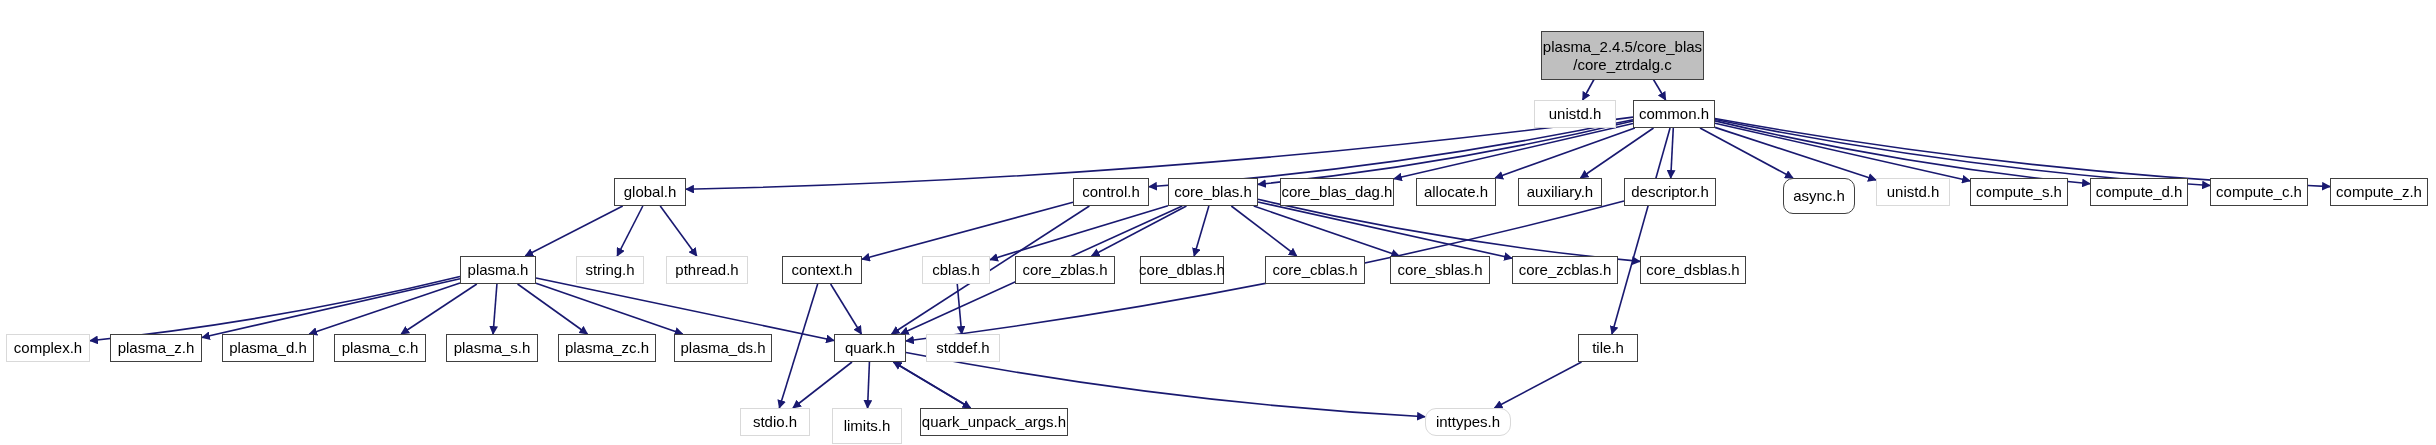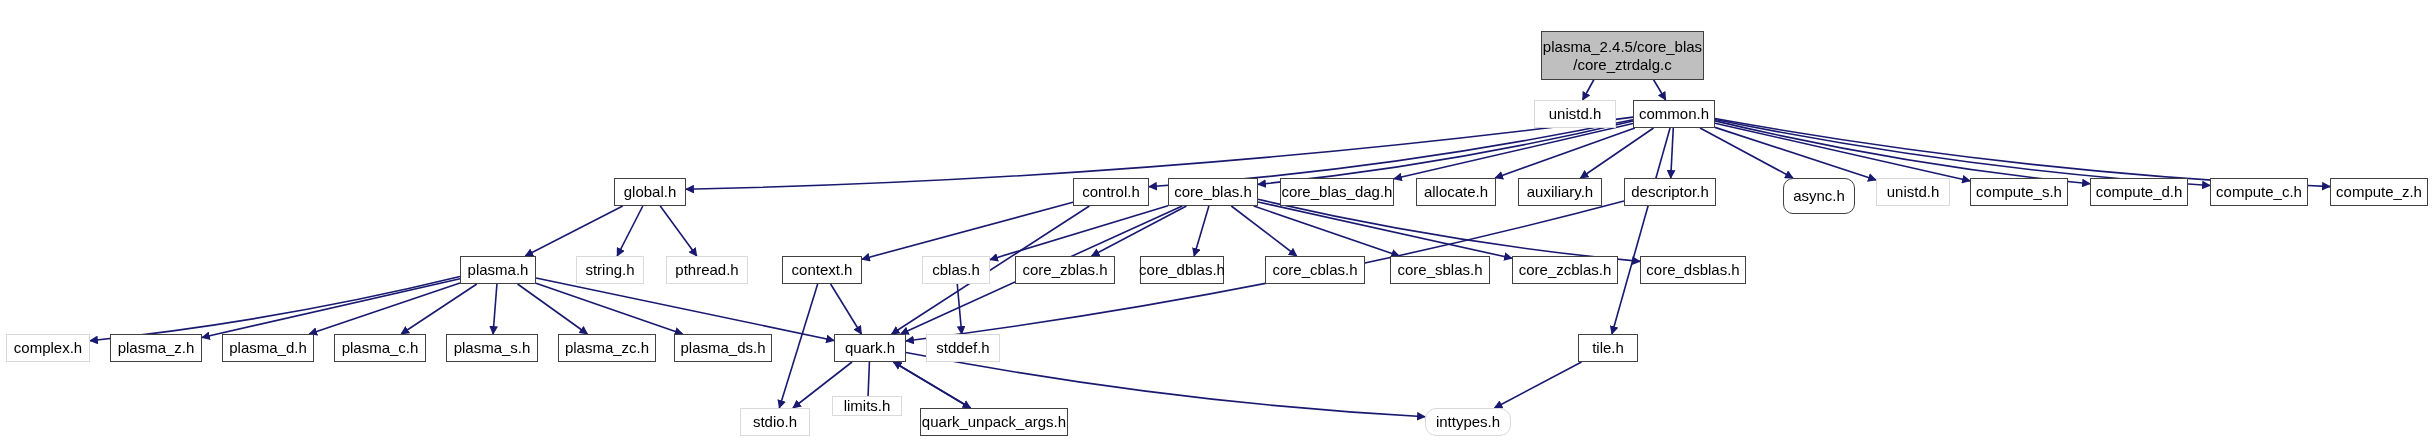--- a/index.html
+++ b/index.html
@@ -138,17 +138,17 @@
       <div class="node" style="left: 110px; top: 334px; width: 92px; height: 28px;">plasma_z.h</div>
       <div class="node" style="left: 222px; top: 334px; width: 92px; height: 28px;">plasma_d.h</div>
       <div class="node" style="left: 334px; top: 334px; width: 92px; height: 28px;">plasma_c.h</div>
       <div class="node" style="left: 446px; top: 334px; width: 92px; height: 28px;">plasma_s.h</div>
       <div class="node" style="left: 558px; top: 334px; width: 98px; height: 28px;">plasma_zc.h</div>
       <div class="node" style="left: 674px; top: 334px; width: 98px; height: 28px;">plasma_ds.h</div>
       <div class="node" style="left: 834px; top: 334px; width: 72px; height: 28px;">quark.h</div>
       <div class="node ext" style="left: 926px; top: 334px; width: 74px; height: 28px;">stddef.h</div>
       <div class="node" style="left: 1578px; top: 334px; width: 60px; height: 28px;">tile.h</div>
       <div class="node ext" style="left: 740px; top: 408px; width: 70px; height: 28px;">stdio.h</div>
-      <div class="node ext" style="left: 832px; top: 396px; width: 70px; height: 20px;">limits.h</div>
+      <div class="node ext" style="left: 832px; top: 408px; width: 70px; height: 36px;">limits.h</div>
       <div class="node" style="left: 920px; top: 408px; width: 148px; height: 28px;">quark_unpack_args.h</div>
       <div class="node ext" style="left: 1425px; top: 408px; width: 86px; height: 28px; border-radius: 11px;">inttypes.h</div>
     </div>
 </div>
 
 </body></html>

